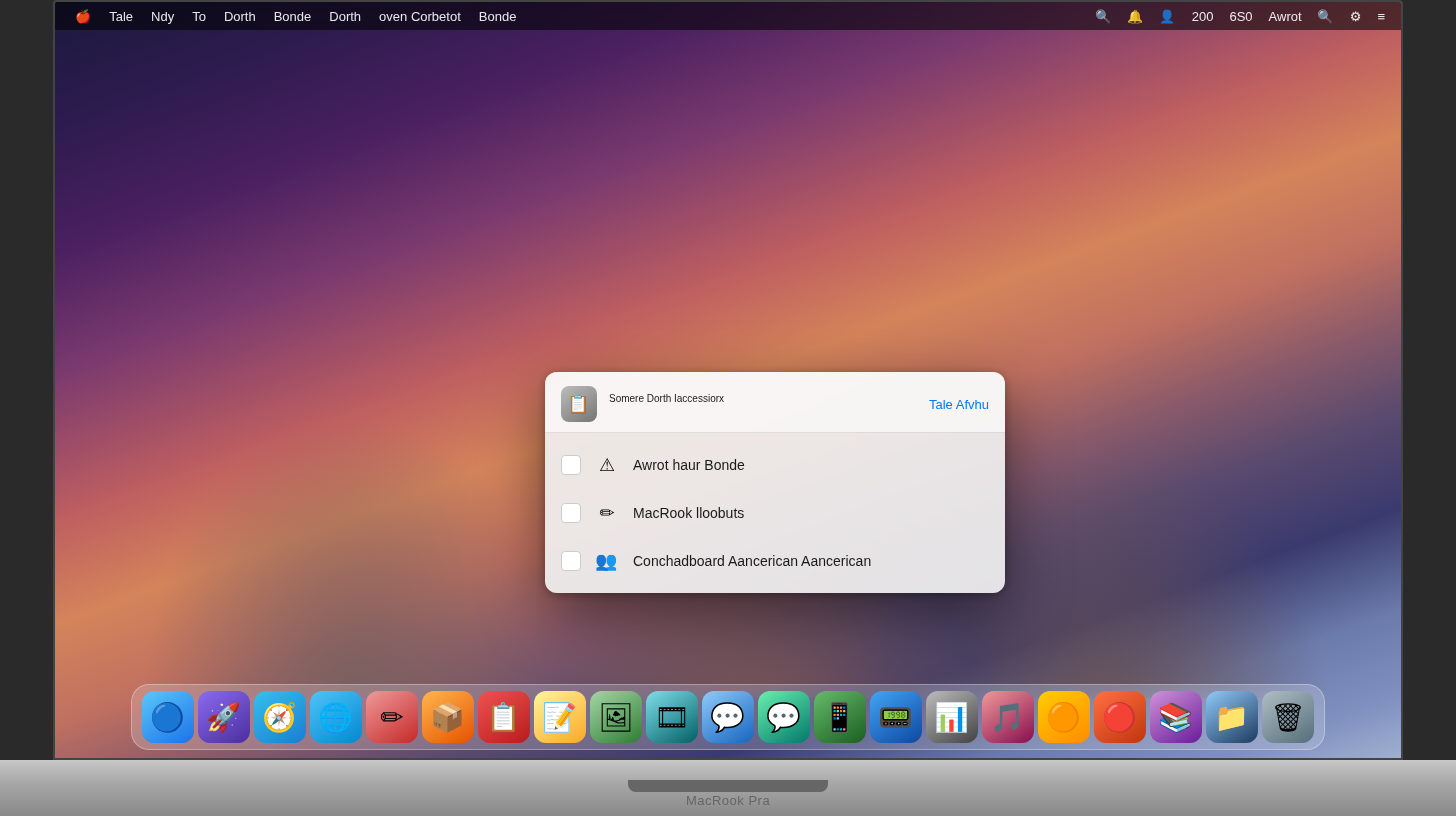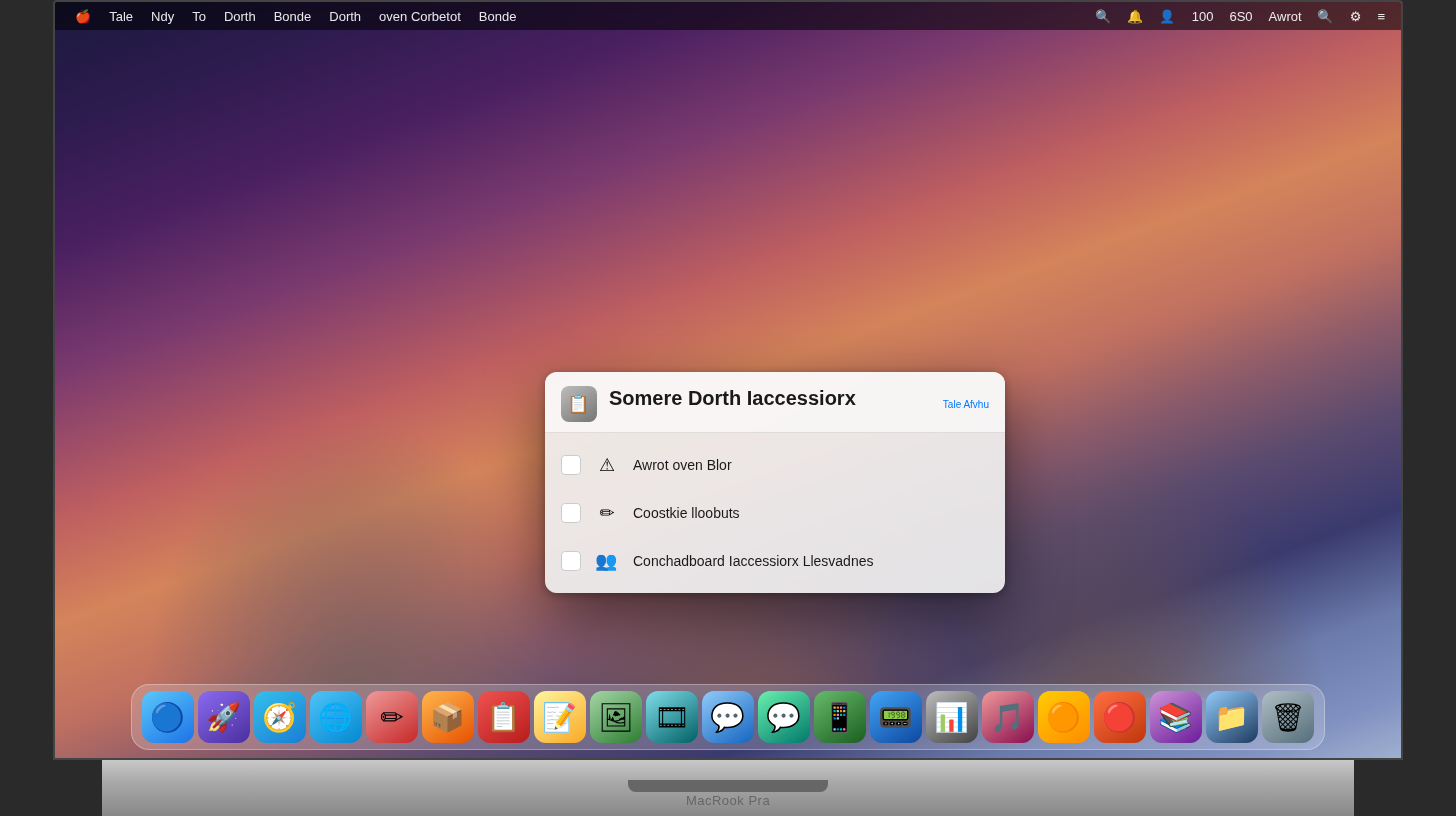--- a/index.html
+++ b/index.html
@@ -199,29 +199,29 @@
       font-size: 18px;
       color: white;
     }
 
     .popup-title-group {
       display: flex;
       flex-direction: column;
     }
 
     .popup-title {
-      font-size: 20px;
-      font-weight: 700;
+      font-size: 10px;
+      font-weight: 400;
       color: #1a1a1a;
       margin-bottom: 12px;
     }
 
     .popup-action-btn {
       margin-left: auto;
-      font-size: 10px;
+      font-size: 13px;
       color: #007AFF;
       cursor: pointer;
       font-weight: 500;
     }
 
     .popup-items {
       padding: 8px 0;
     }
 
     .popup-item {
@@ -251,21 +251,21 @@
       flex-shrink: 0;
     }
 
     .popup-item-text {
       font-size: 14px;
       color: #1a1a1a;
     }
 
     
     .macbook-base {
-      width: 1252px;
+      width: 1456px;
       height: 56px;
       background: linear-gradient(180deg, #c8c8c8 0%, #a8a8a8 40%, #888 100%);
       position: absolute;
       bottom: 0;
       display: flex;
       align-items: center;
       justify-content: center;
     }
 
     .macbook-notch {
@@ -302,21 +302,21 @@
         <div class="menubar-item">Dorth</div>
         <div class="menubar-item">Bonde</div>
         <div class="menubar-item">Dorth</div>
         <div class="menubar-item">oven Corbetot</div>
         <div class="menubar-item">Bonde</div>
       </div>
       <div class="menubar-right">
         <div class="menubar-right-item">🔍</div>
         <div class="menubar-right-item">🔔</div>
         <div class="menubar-right-item">👤</div>
-        <div class="menubar-right-item">100</div>
+        <div class="menubar-right-item">200</div>
         <div class="menubar-right-item">6S0</div>
         <div class="menubar-right-item">Awrot</div>
         <div class="menubar-right-item">🔍</div>
         <div class="menubar-right-item">⚙</div>
         <div class="menubar-right-item">≡</div>
       </div>
     </div>
 
     <div class="popup-panel">
       <div class="popup-header">
@@ -324,33 +324,33 @@
         <div class="popup-title-group">
           <div class="popup-title">Somere Dorth Iaccessiorx</div>
         </div>
         <div class="popup-action-btn">Tale Afvhu</div>
       </div>
       <div class="popup-items">
 
         <div class="popup-item">
           <div class="popup-item-checkbox"></div>
           <div class="popup-item-icon">⚠</div>
-          <div class="popup-item-text">Awrot oven Blor</div>
+          <div class="popup-item-text">Awrot haur Bonde</div>
         </div>
 
         <div class="popup-item">
           <div class="popup-item-checkbox"></div>
           <div class="popup-item-icon">✏</div>
-          <div class="popup-item-text">Coostkie lloobuts</div>
+          <div class="popup-item-text">MacRook lloobuts</div>
         </div>
 
         <div class="popup-item">
           <div class="popup-item-checkbox"></div>
           <div class="popup-item-icon">👥</div>
-          <div class="popup-item-text">Conchadboard Iaccessiorx Llesvadnes</div>
+          <div class="popup-item-text">Conchadboard Aancerican Aancerican</div>
         </div>
       </div>
     </div>
 
     <div class="dock">
       <div class="dock-item dock-finder">
         <span>🔵</span>
       </div>
       <div class="dock-item dock-rocket">
         <span>🚀</span>

